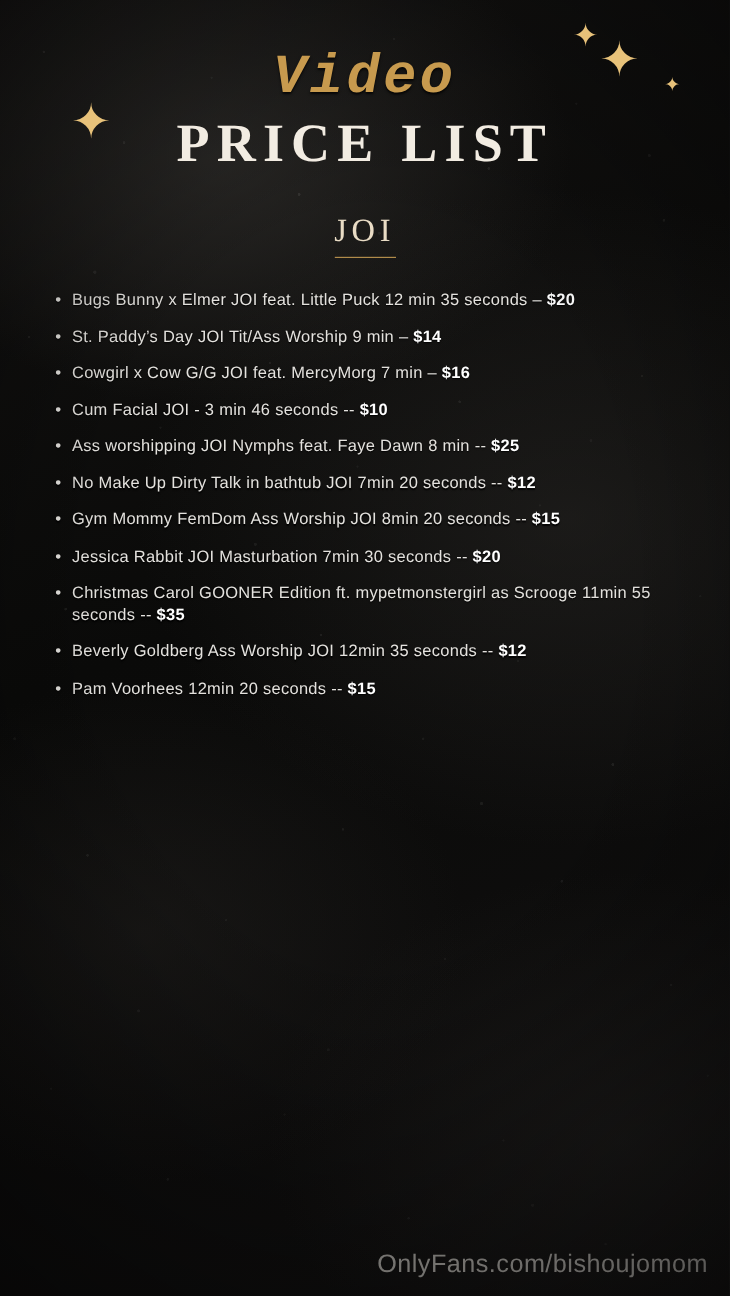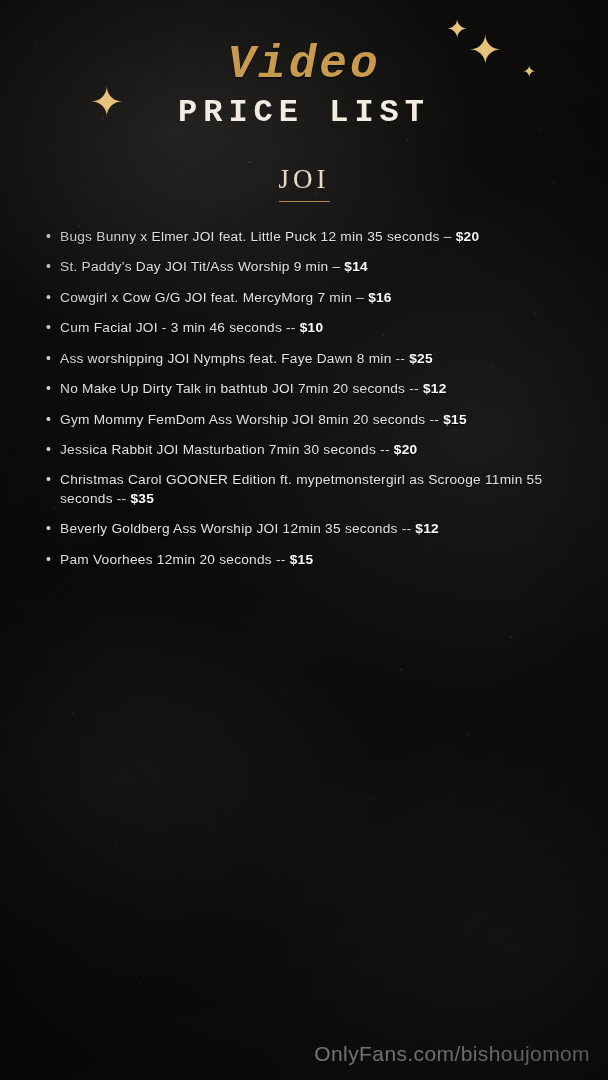--- a/index.html
+++ b/index.html
@@ -99,22 +99,22 @@
     font-size: 46px;
     color: #c79a4e;
     letter-spacing: 3px;
     line-height: 1;
     margin: 16px;
     position: relative;
     z-index: 3;
     text-shadow: 0 1px 2px rgba(0,0,0,0.8);
   }
   .main-title {
-    font-family: Liberation Mono, monospace;
-    font-size: 32px;
+    font-family: Liberation Serif, serif;
+    font-size: 45px;
     letter-spacing: 6px;
     color: #f2ece2;
     margin: -8px 0 0 0;
     line-height: 1.05;
     position: relative;
     z-index: 2;
   }
   .title-wrap { position: relative; display: inline-block; }
 
   .sparkle {

